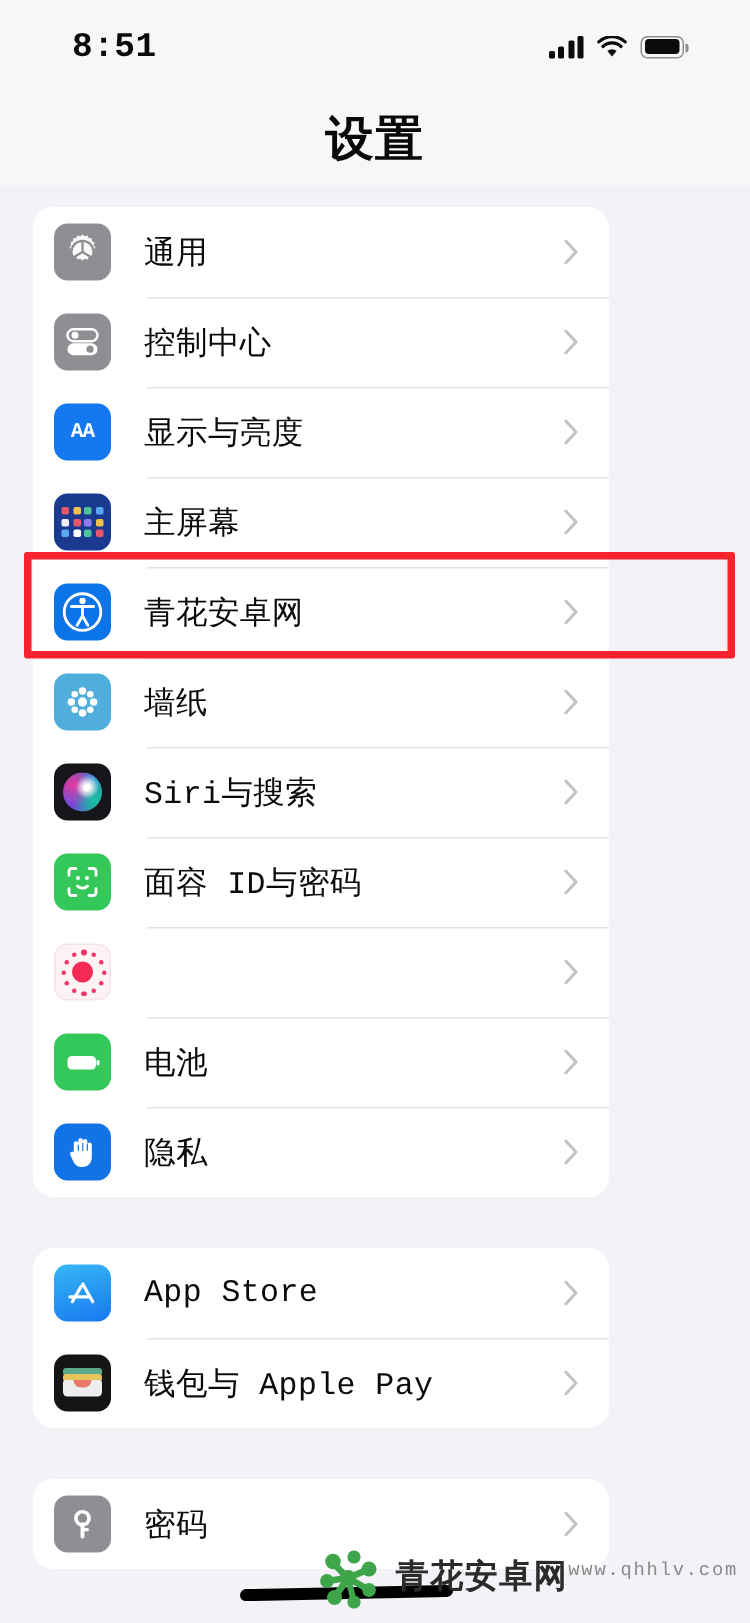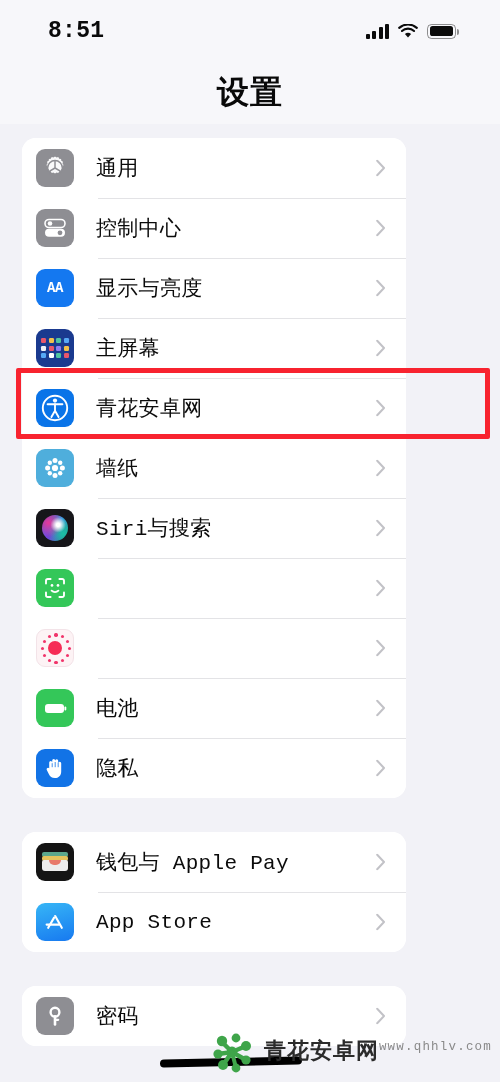--- a/index.html
+++ b/index.html
@@ -369,20 +369,21 @@
               <path d="M5 9.6 V6.8 a1.8 1.8 0 0 1 1.8-1.8 H9.6"></path>
               <path d="M18.4 5 h2.8 a1.8 1.8 0 0 1 1.8 1.8 V9.6"></path>
               <path d="M23 18.4 v2.8 a1.8 1.8 0 0 1-1.8 1.8 H18.4"></path>
               <path d="M9.6 23 H6.8 A1.8 1.8 0 0 1 5 21.2 V18.4"></path>
               <path d="M10.6 16.7 a4.8 4.8 0 0 0 6.8 0"></path>
             </g>
             <circle cx="11" cy="11.4" r="1.35" fill="#FFFFFF"></circle>
             <circle cx="17" cy="11.4" r="1.35" fill="#FFFFFF"></circle>
           </svg>
         </div>
+        <div class="row-label">面容 ID与密码</div>
         <span class="chev">
           <svg width="10" height="17" viewBox="0 0 10 17">
               <path d="M1.2 1.2 L8 8.5 L1.2 15.8" stroke="#C2C2C7" stroke-width="2" fill="none" stroke-linecap="round" stroke-linejoin="round"></path>
             </svg>
         </span>
       </div>
 
 
       <div class="row">
         <div class="row-icon ic-exposure">
@@ -439,45 +440,45 @@
         <span class="chev">
           <svg width="10" height="17" viewBox="0 0 10 17">
               <path d="M1.2 1.2 L8 8.5 L1.2 15.8" stroke="#C2C2C7" stroke-width="2" fill="none" stroke-linecap="round" stroke-linejoin="round"></path>
             </svg>
         </span>
       </div>
     </div>
 
     <div class="group g2">
       <div class="row">
-        <div class="row-icon ic-wallet">
-          <div class="wallet-card" style="top:9px; height:5px; background:#5BA88C;"></div>
-          <div class="wallet-card" style="top:13px; height:5px; background:#E5C45C;"></div>
-          <div class="wallet-card" style="top:17px; height:11px; background:#EDEDED; border-radius:2px 2px 3px 3px;"></div>
-          <div style="position:absolute; left:13px; top:17px; width:12px; height:5px; background:#E8796A; border-radius:0 0 6px 6px;"></div>
-        </div>
-        <div class="row-label">钱包与 Apple Pay</div>
-        <span class="chev">
-          <svg width="10" height="17" viewBox="0 0 10 17">
-              <path d="M1.2 1.2 L8 8.5 L1.2 15.8" stroke="#C2C2C7" stroke-width="2" fill="none" stroke-linecap="round" stroke-linejoin="round"></path>
-            </svg>
-        </span>
-      </div>
-
-      <div class="row">
         <div class="row-icon ic-appstore">
           <svg width="26" height="26" viewBox="0 0 26 26">
             <g stroke="#FFFFFF" stroke-width="2.1" stroke-linecap="round" fill="none">
               <path d="M6.2 18.8 L12.1 8.6"></path>
               <path d="M19.8 18.8 L13.2 7.0"></path>
               <path d="M4.6 15.6 H17.2"></path>
             </g>
           </svg>
         </div>
         <div class="row-label">App Store</div>
+        <span class="chev">
+          <svg width="10" height="17" viewBox="0 0 10 17">
+              <path d="M1.2 1.2 L8 8.5 L1.2 15.8" stroke="#C2C2C7" stroke-width="2" fill="none" stroke-linecap="round" stroke-linejoin="round"></path>
+            </svg>
+        </span>
+      </div>
+
+      <div class="row">
+        <div class="row-icon ic-wallet">
+          <div class="wallet-card" style="top:9px; height:5px; background:#5BA88C;"></div>
+          <div class="wallet-card" style="top:13px; height:5px; background:#E5C45C;"></div>
+          <div class="wallet-card" style="top:17px; height:11px; background:#EDEDED; border-radius:2px 2px 3px 3px;"></div>
+          <div style="position:absolute; left:13px; top:17px; width:12px; height:5px; background:#E8796A; border-radius:0 0 6px 6px;"></div>
+        </div>
+        <div class="row-label">钱包与 Apple Pay</div>
         <span class="chev">
           <svg width="10" height="17" viewBox="0 0 10 17">
               <path d="M1.2 1.2 L8 8.5 L1.2 15.8" stroke="#C2C2C7" stroke-width="2" fill="none" stroke-linecap="round" stroke-linejoin="round"></path>
             </svg>
         </span>
       </div>
     </div>
 
     <div class="group g3">
       <div class="row">

